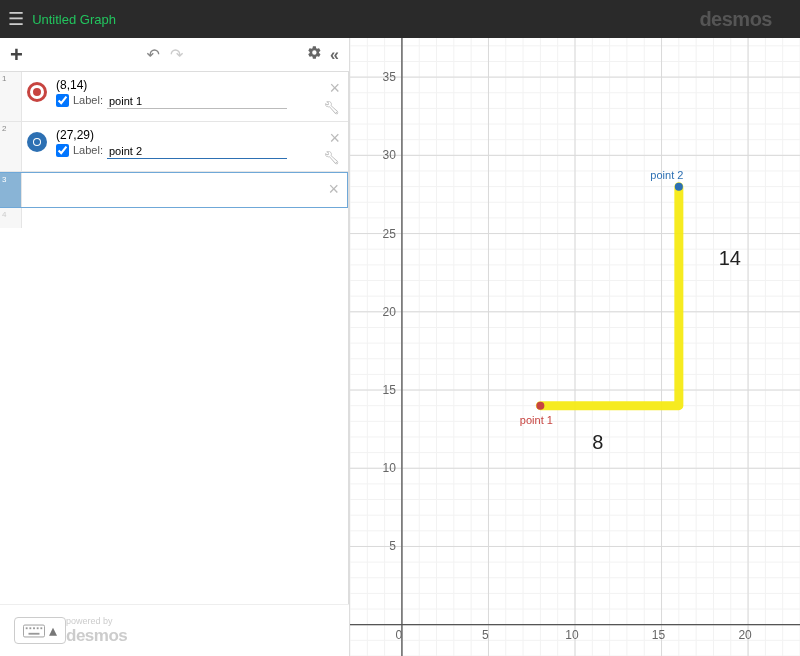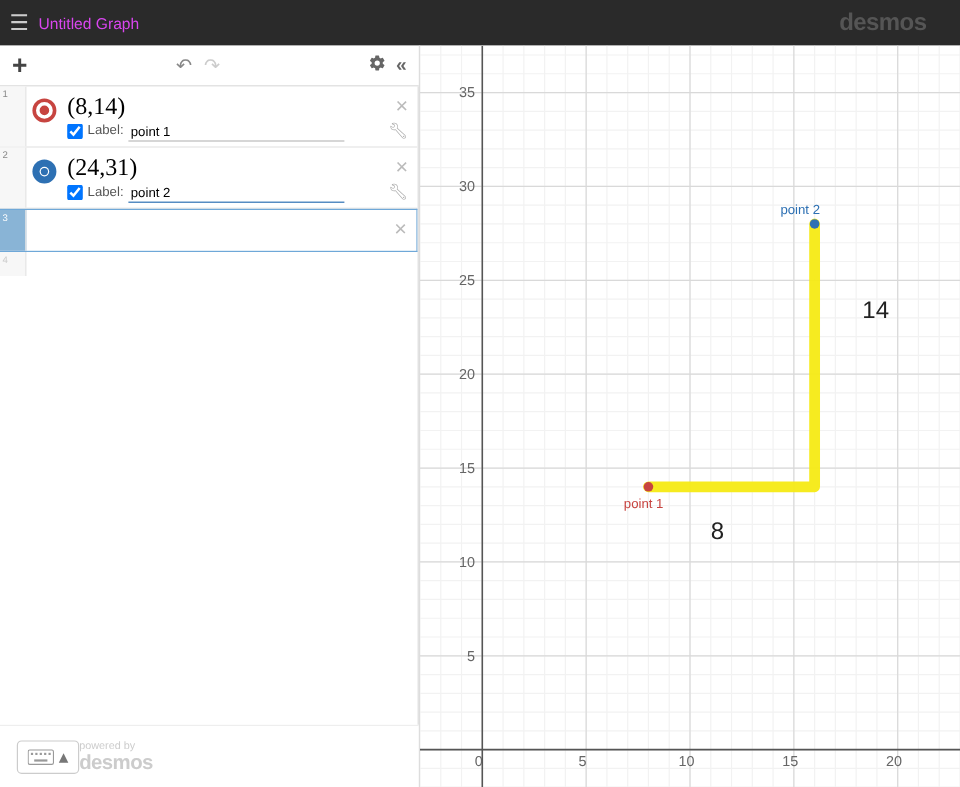--- a/index.html
+++ b/index.html
@@ -2,21 +2,21 @@
 <html><head>
 <meta charset="utf-8">
 <style>
   * { box-sizing: border-box; margin: 0; padding: 0; }
   html, body { width: 800px; height: 656px; font-family: Arial, sans-serif; overflow: hidden; }
   
   .header {
     height: 38px; background: #2a2a2a; display: flex; align-items: center; padding: 0 8px;
   }
   .hamburger { color: #ccc; font-size: 18px; margin-right: 8px; cursor: pointer; }
-  .title { color: #d946ef; font-size: 13px; flex: 1; }
+  .title { color: #22c55e; font-size: 13px; flex: 1; }
   .brand { color: #555; font-size: 20px; font-weight: bold; letter-spacing: -0.5px; margin-right: 20px; }
   
   .main { display: flex; height: 618px; }
   
   .sidebar { width: 350px; border-right: 1px solid #ddd; background: #fff; display: flex; flex-direction: column; position: relative; }
   
   .toolbar {
     height: 34px; border-bottom: 1px solid #ddd; display: flex; align-items: center;
     padding: 0 10px; gap: 8px;
   }
@@ -32,21 +32,21 @@
     border-bottom: 1px solid #e5e5e5; display: flex; min-height: 50px; position: relative;
   }
   .expr-num-col { width: 22px; background: #f7f7f7; border-right: 1px solid #e5e5e5; font-size: 8px; color: #888; padding: 2px; }
   .expr-icon-col { width: 30px; display: flex; align-items: flex-start; justify-content: center; padding-top: 10px; }
   .point-icon { width: 20px; height: 20px; border-radius: 50%; display:flex; align-items:center; justify-content:center; }
   .point-icon.red { background: #c74440; }
   .point-icon.blue { background: #2d70b3; }
   .point-icon .inner { width:8px; height:8px; background:#fff; border-radius:50%; }
   .point-icon.blue .inner-dot { width:6px; height:6px; background:#2d70b3; border-radius:50%; position:absolute; }
   .expr-body { flex: 1; padding: 6px 8px 4px 4px; }
-  .expr-formula { font-size: 20px; font-family: Liberation Serif, serif; margin-bottom: 2px; }
+  .expr-formula { font-size: 12px; font-family: Liberation Sans, sans-serif; margin-bottom: 2px; }
   .label-row { display: flex; align-items: flex-start; gap: 4px; font-size: 11px; }
   .label-cb { width: 13px; height: 13px; }
   .label-text { color: #555; }
   .label-input {
     border: none; border-bottom: 1px solid #bbb; font-size: 11px; padding: 1px 2px;
     width: 180px; outline: none;
   }
   .label-input.active { border-bottom: 1px solid #2d70b3; }
   .row-close { position: absolute; top: 6px; right: 8px; color: #bbb; font-size: 18px; cursor: pointer; }
   .row-wrench { position: absolute; bottom: 6px; right: 8px; color: #aaa; font-size: 13px; cursor: pointer; }
@@ -125,21 +125,21 @@
 
       <div class="expr-row">
         <div class="expr-num-col">2</div>
         <div class="expr-icon-col">
           <div class="point-icon blue" style="position:relative;">
               <div class="inner"></div>
               <div class="inner-dot"></div>
             </div>
         </div>
         <div class="expr-body">
-          <div class="expr-formula">(24,31)</div>
+          <div class="expr-formula">(27,29)</div>
           <div class="label-row">
             <input type="checkbox" class="label-cb" checked="" style="">
             <span class="label-text">Label:</span>
             <input class="label-input active" value="point 2" style="">
           </div>
         </div>
         <span class="row-close">×</span>
         <span class="row-wrench">🔧︎</span>
       </div>
 

